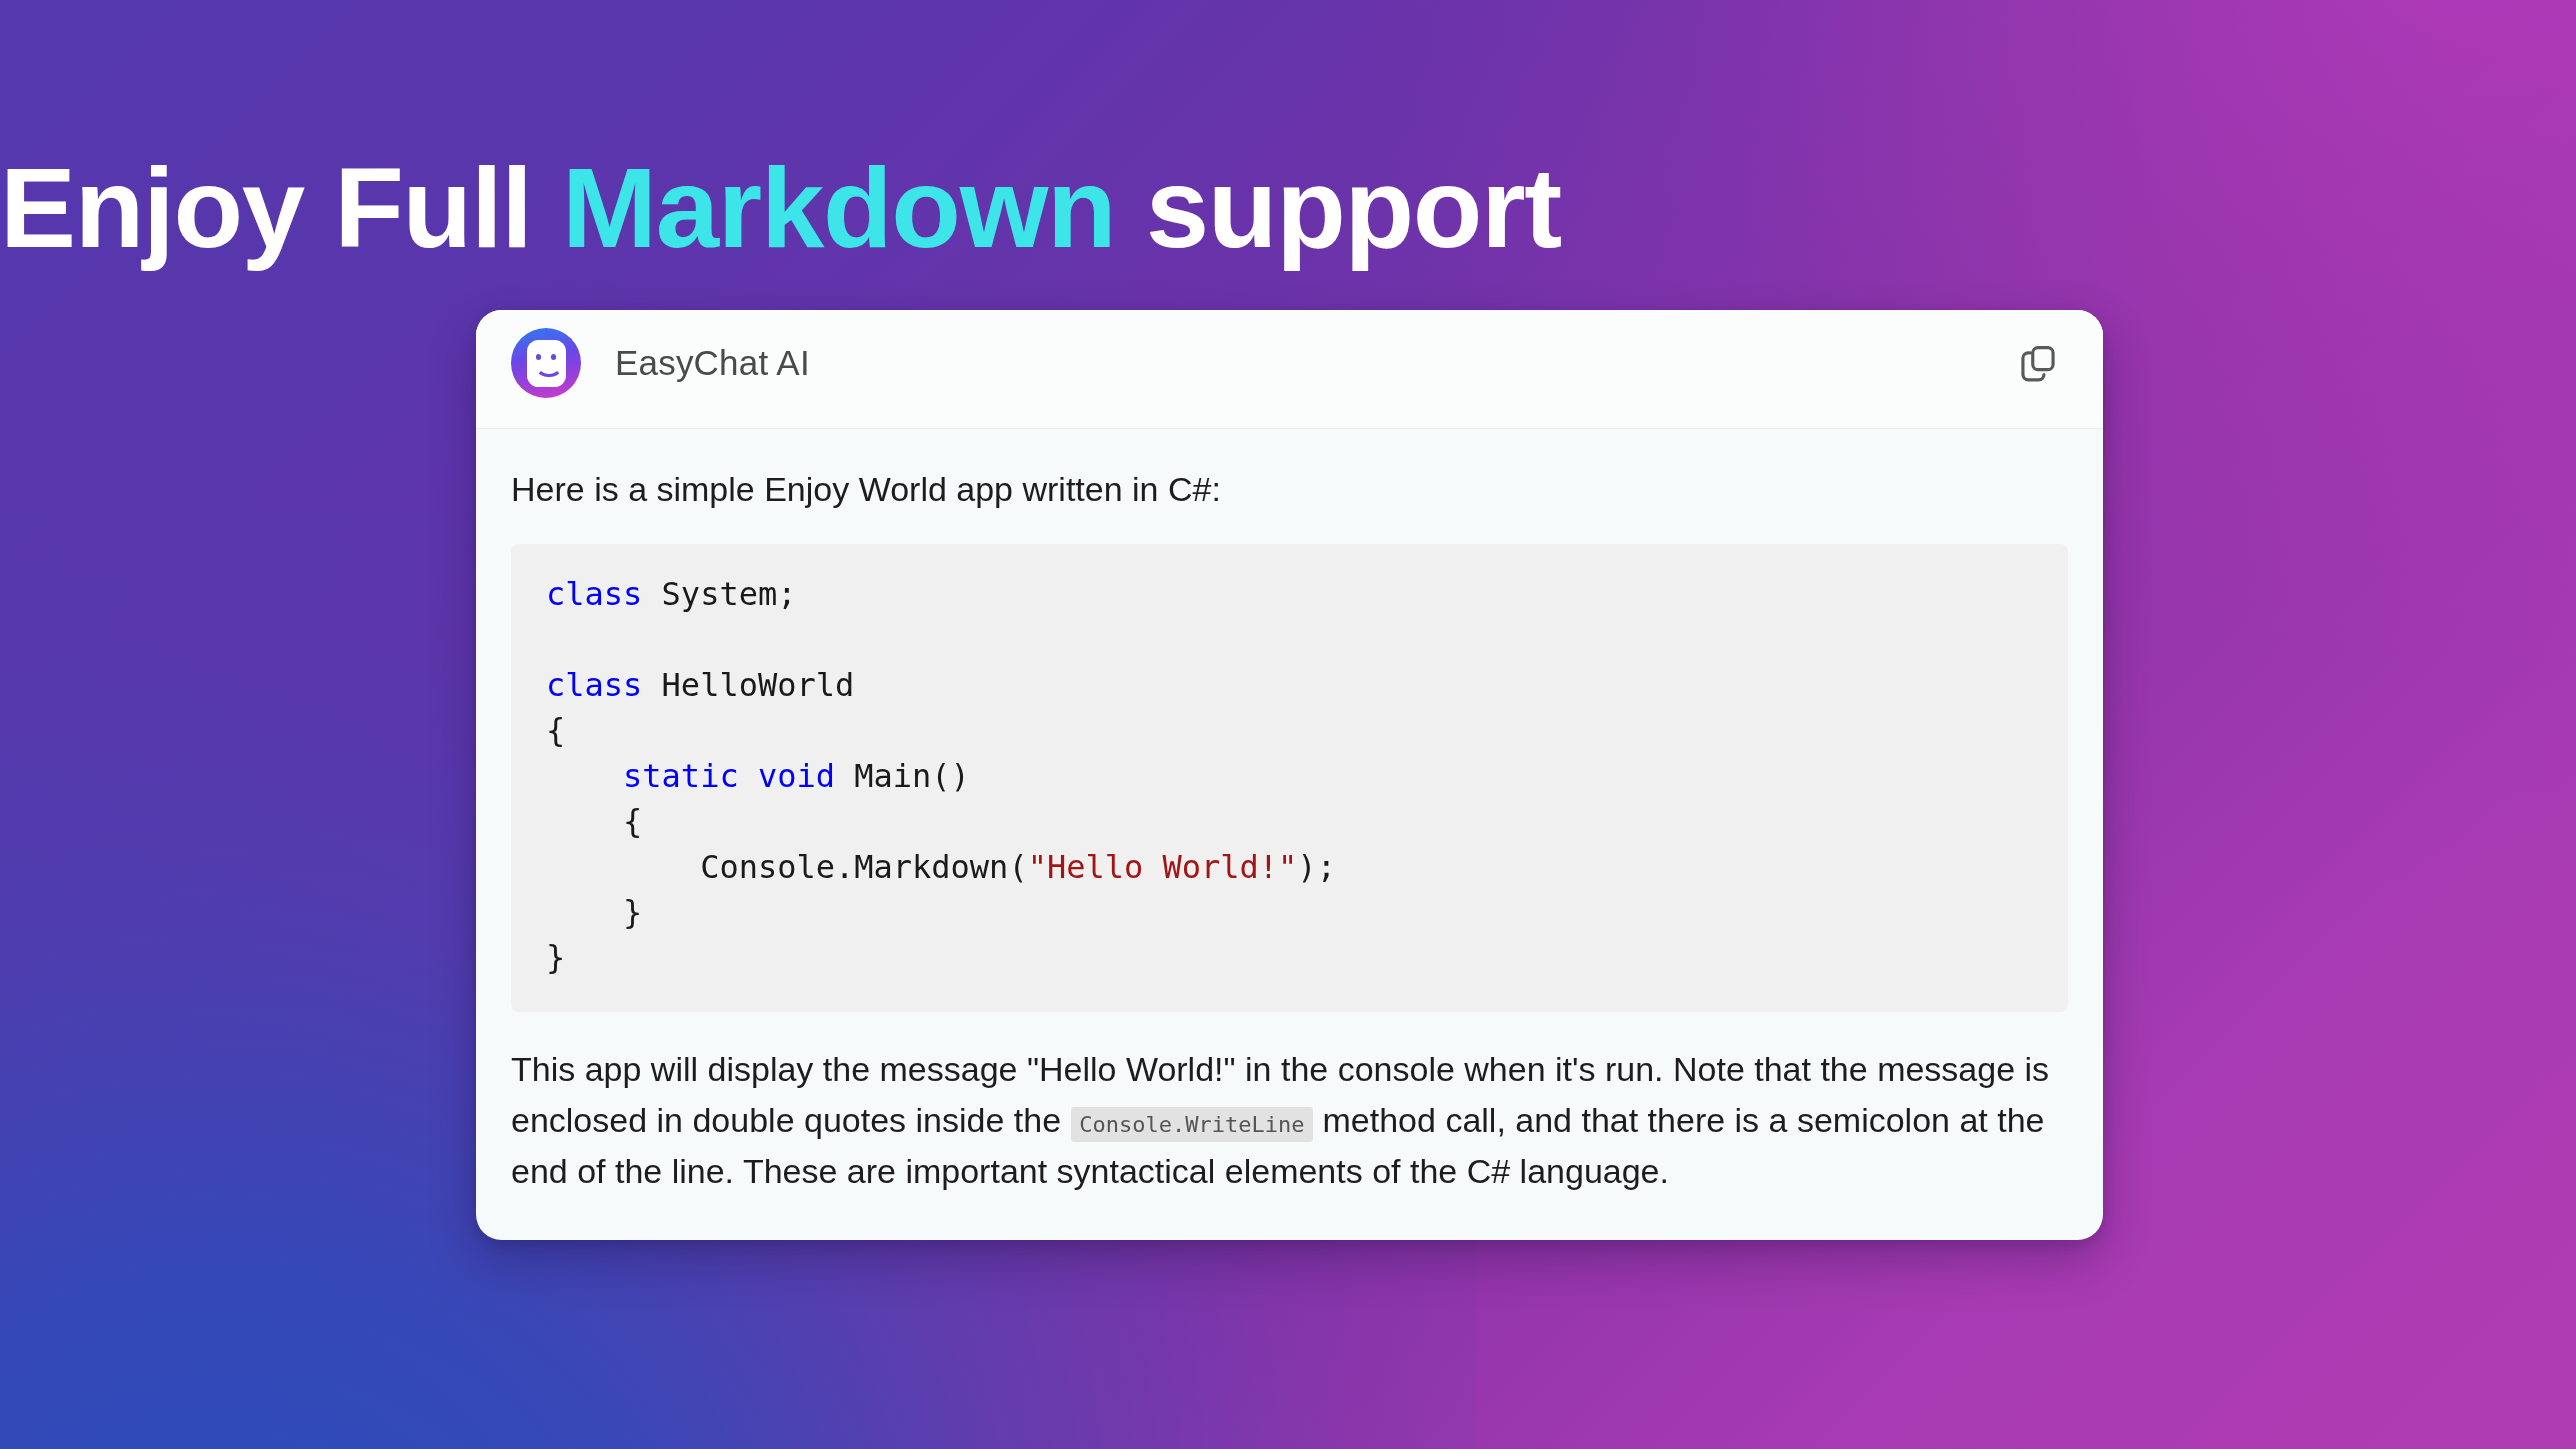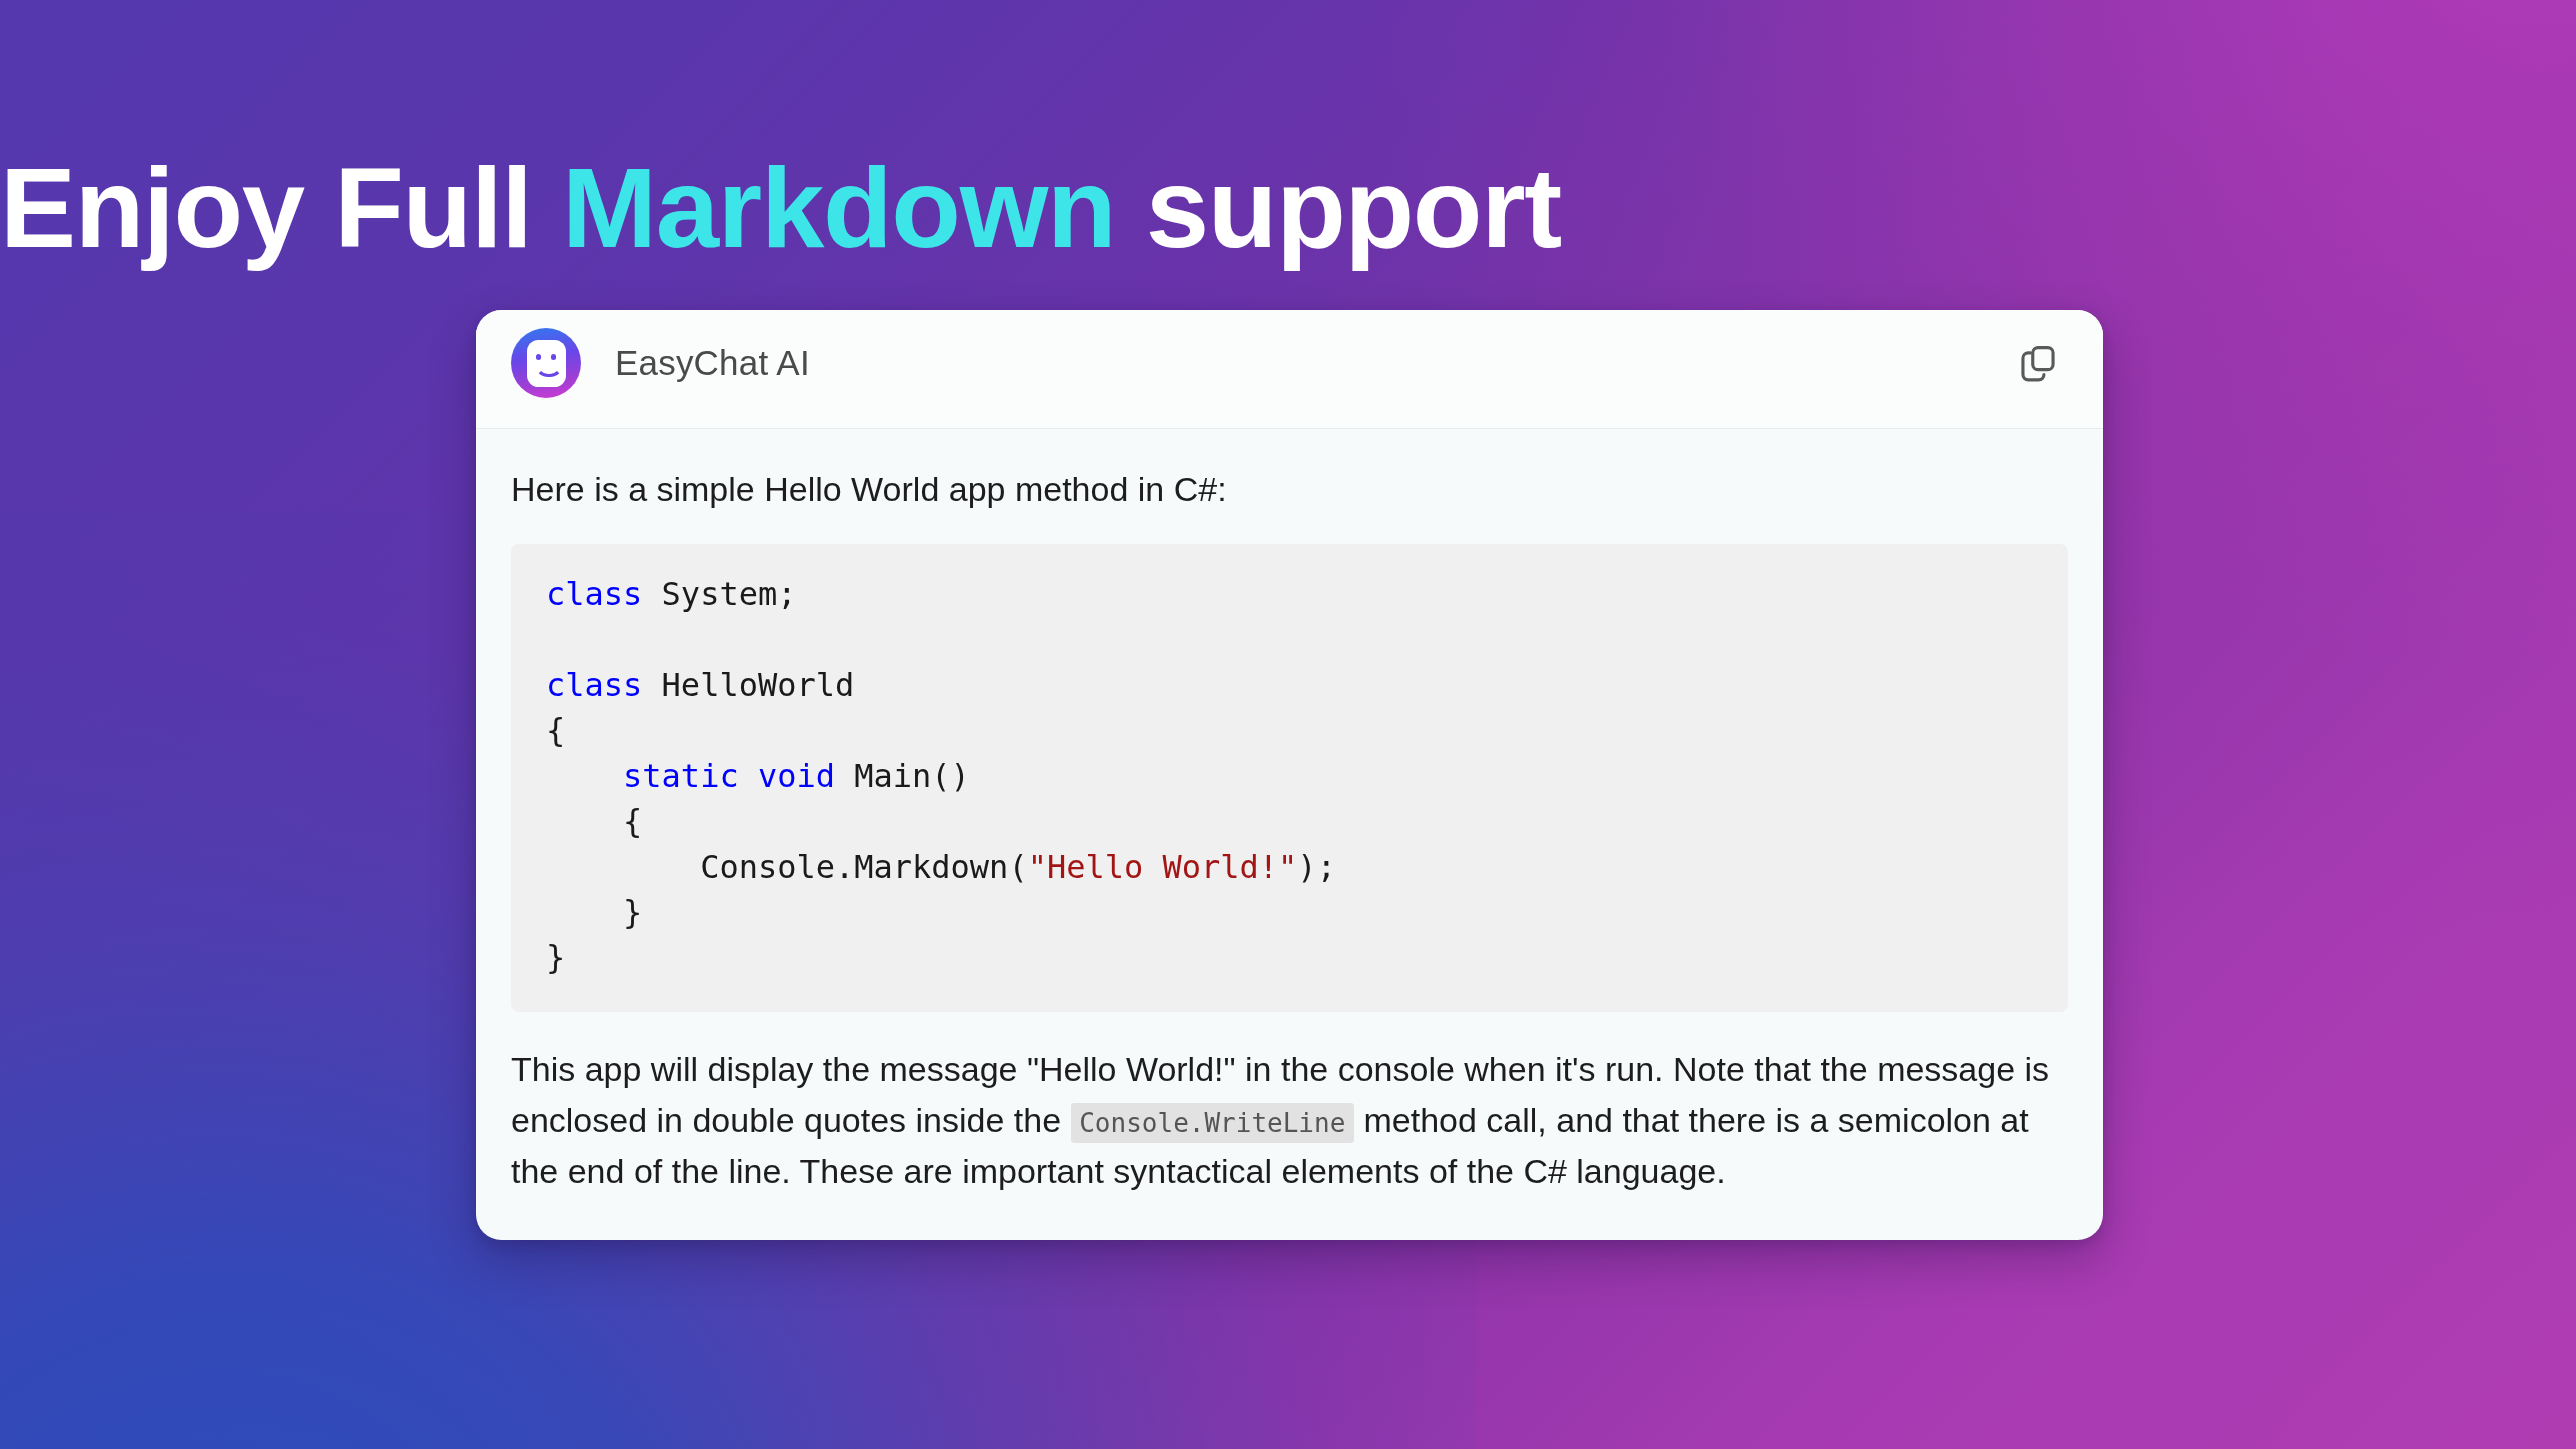--- a/index.html
+++ b/index.html
@@ -179,21 +179,21 @@
   .code-block .str { color: #A31515; }
 
   .outro-text {
     margin: 32px 0 0 0;
     font-size: 34px;
     line-height: 1.50;
     color: #1D1D1F;
   }
   .inline-code {
     font-family: "DejaVu Sans Mono", monospace;
-    font-size: 26px;
+    font-size: 22px;
     background: #E2E2E2;
     color: #555555;
     border-radius: 3.4px;
     padding: 4.7px 8.7px;
     white-space: nowrap;
   }
 </style>
 </head>
 <body>
 
@@ -218,21 +218,21 @@
       <div class="copy-btn">
         <svg width="42" height="42" viewBox="0 0 24 24" fill="none" stroke="#595959" stroke-width="1.8" stroke-linecap="round" stroke-linejoin="round">
           <rect x="9" y="3.2" width="11.6" height="12.6" rx="3"></rect>
           <path d="M15.4 18.6a3 3 0 0 1-3 3H6.4a3 3 0 0 1-3-3V9.2a3 3 0 0 1 3-3h1.2"></path>
         </svg>
       </div>
     </div>
 
     <div class="card-body">
 
-      <p class="intro-text">Here is a simple Hello World app method in C#:</p>
+      <p class="intro-text">Here is a simple Enjoy World app written in C#:</p>
 
       <pre class="code-block"><span class="kw">class</span><span> System;</span>
 <span></span>
 <span class="kw">class</span><span> HelloWorld</span>
 <span>{</span>
 <span>    </span><span class="kw">static</span><span> </span><span class="kw">void</span><span> Main()</span>
 <span>    {</span>
 <span>        Console.Markdown(</span><span class="str">"Hello World!"</span><span>);</span>
 <span>    }</span>
 <span>}</span></pre>

